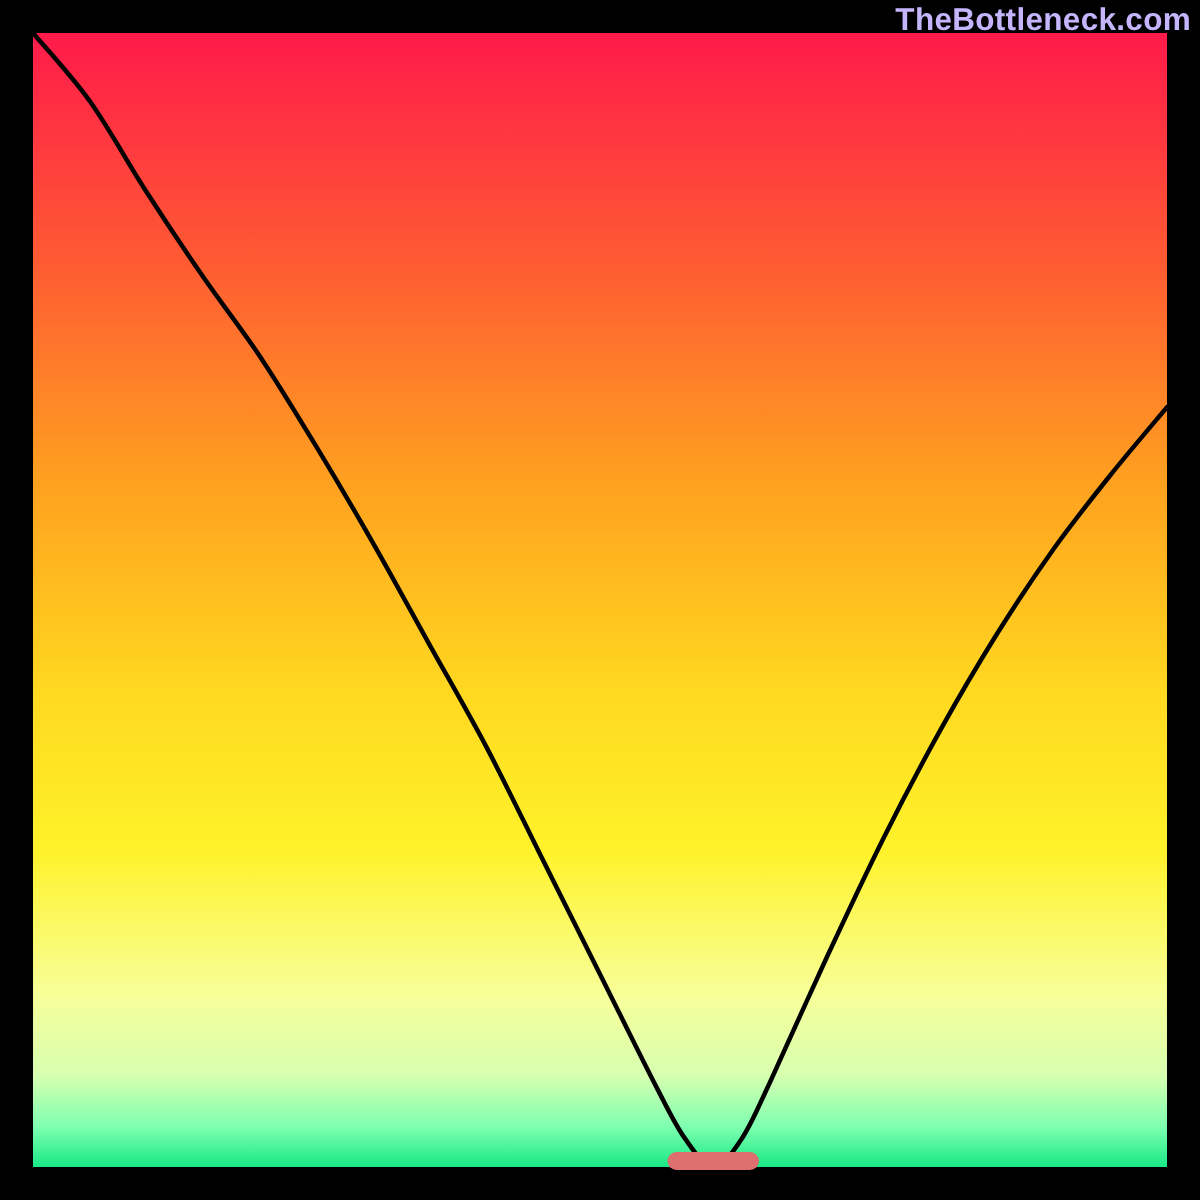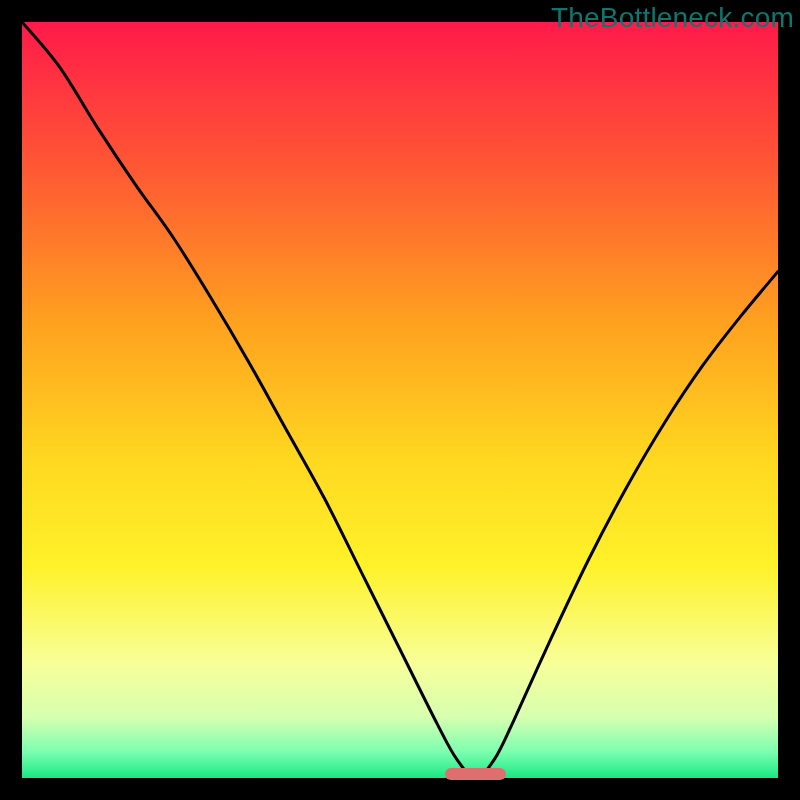--- a/index.html
+++ b/index.html
@@ -23,24 +23,24 @@
     position: absolute;
     left: 0;
     top: 0;
     width: 756px;
     height: 756px;
   }
   .watermark {
     position: absolute;
     top: 2px;
     right: 6px;
-    color: #0f766e;
-    font-size: 28px;
+    color: #c4b5fd;
+    font-size: 21px;
     letter-spacing: 0.2px;
-    font-weight: 400;
+    font-weight: 700;
   }
   .marker {
     position: absolute;
     height: 12px;
     border-radius: 6px;
     background: #df6e6f;
   }
 </style>
 </head>
 <body>

